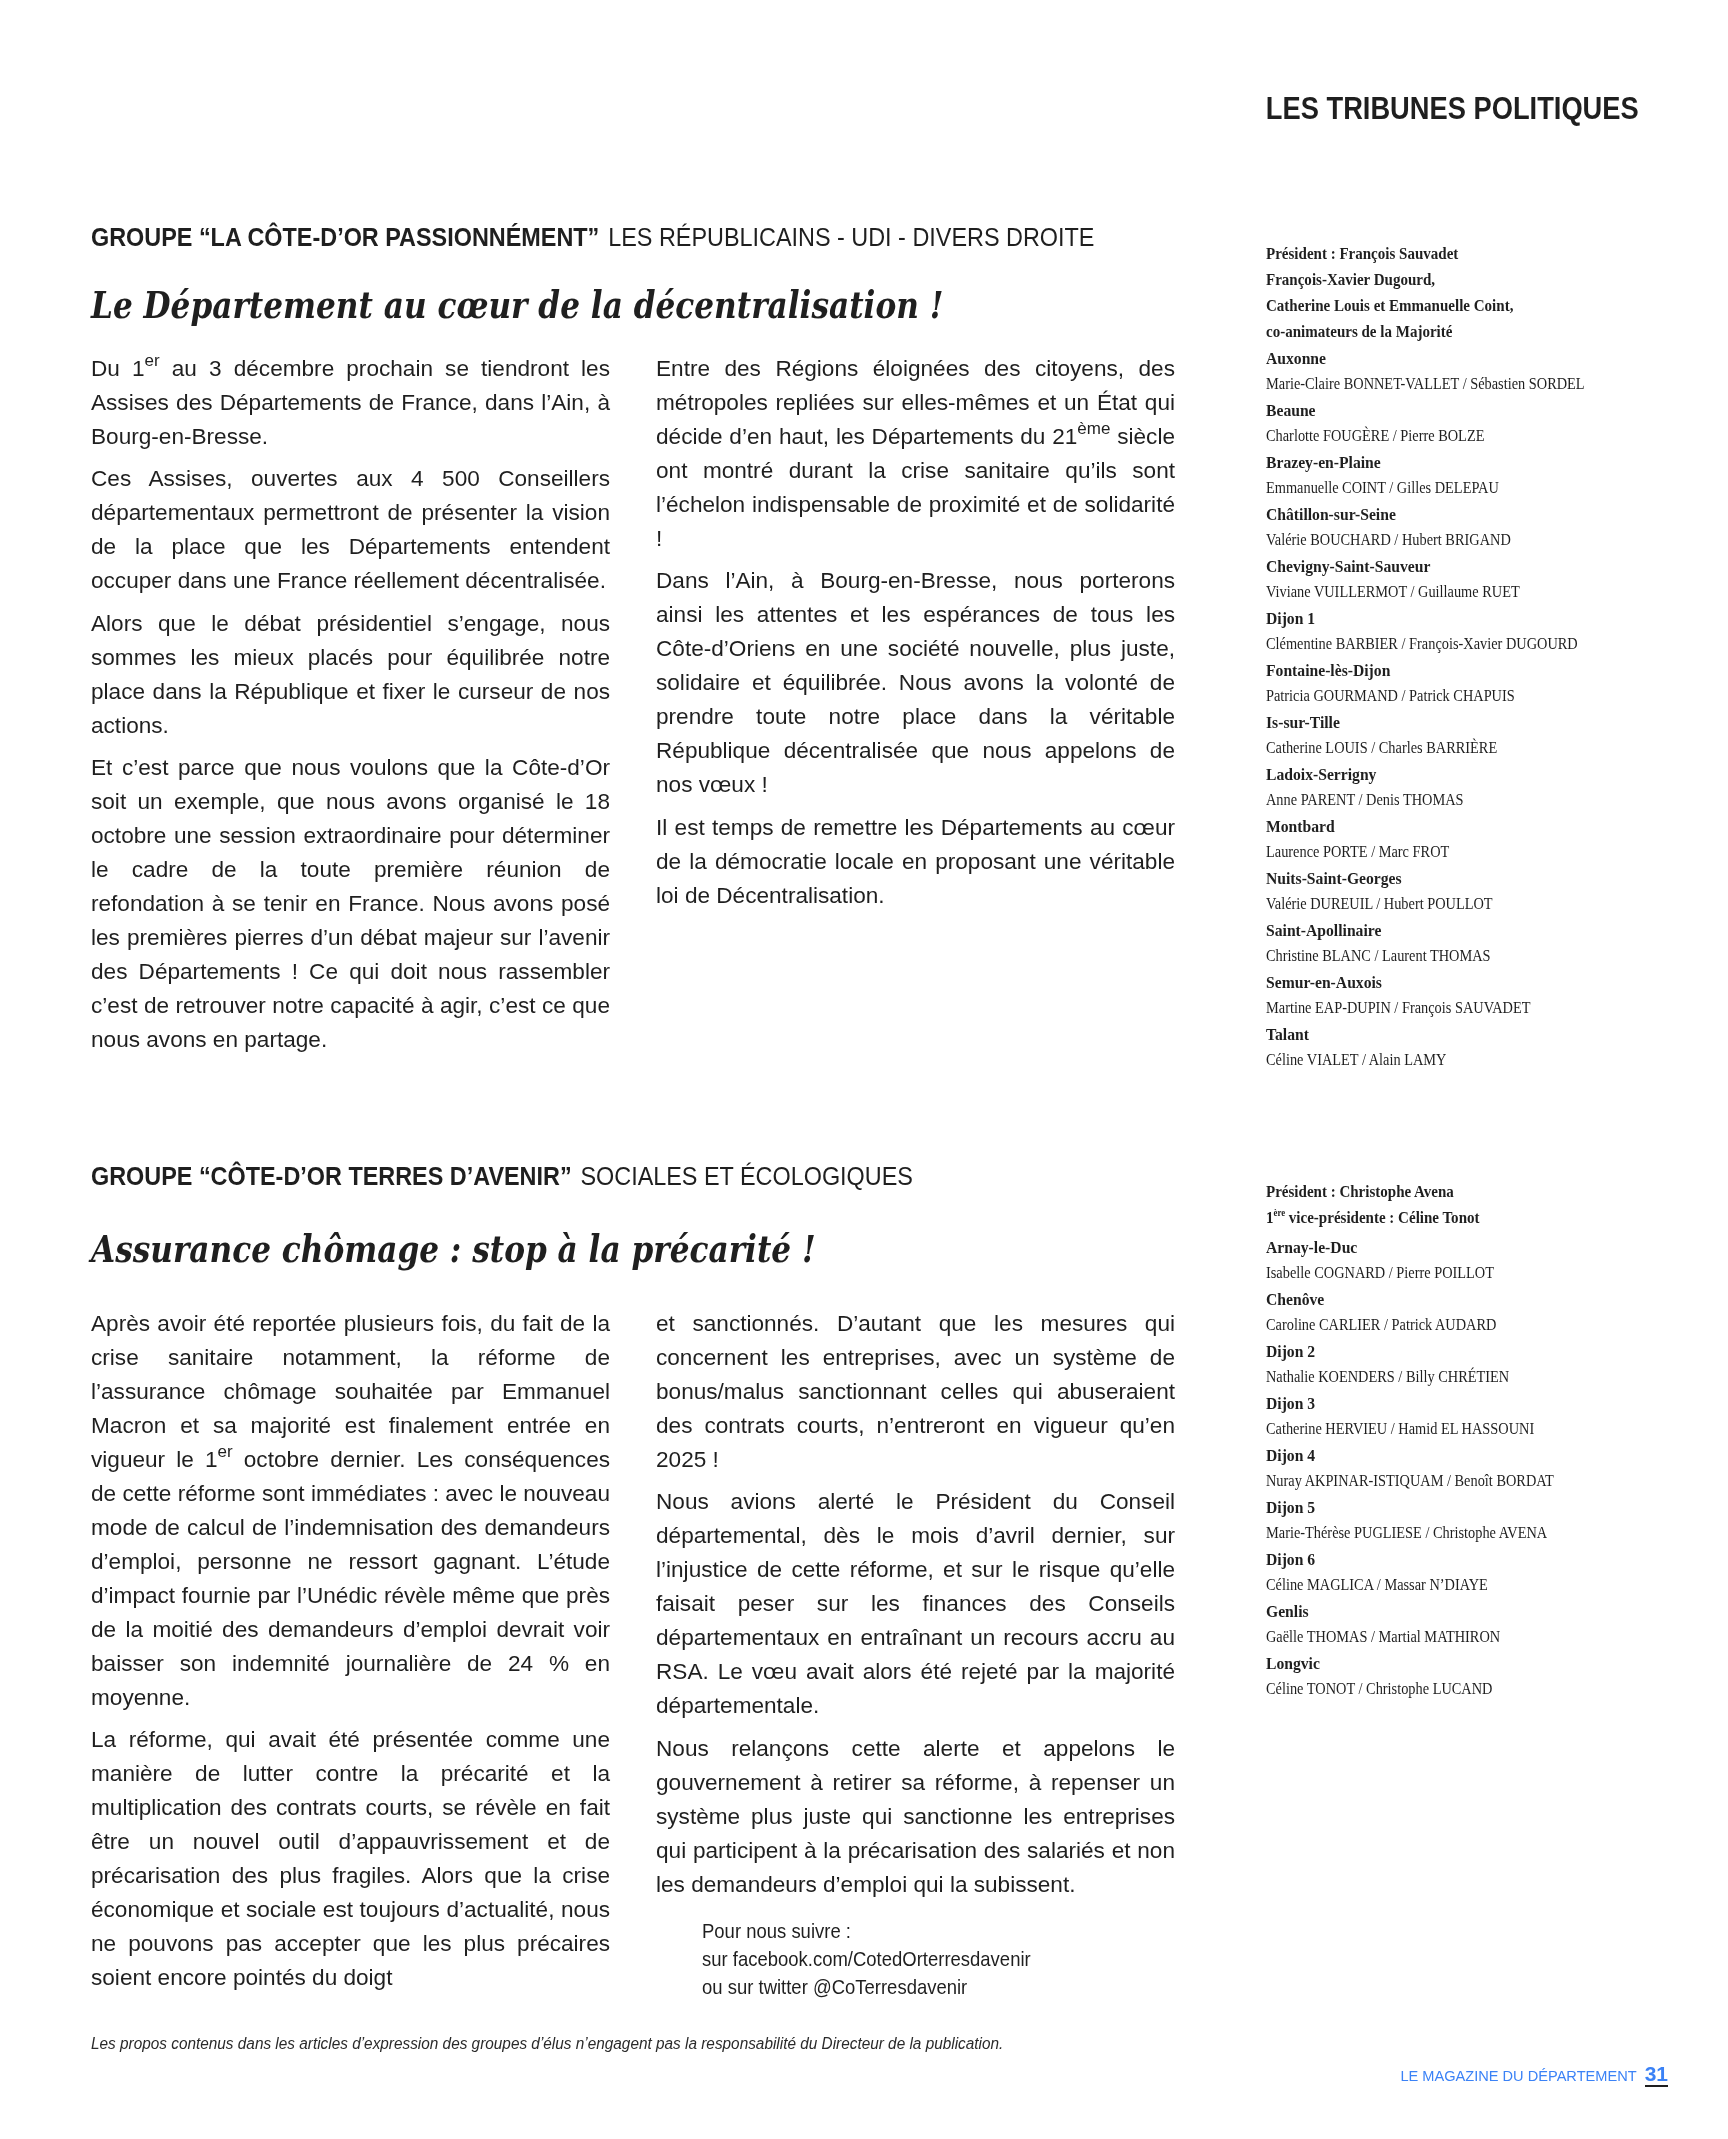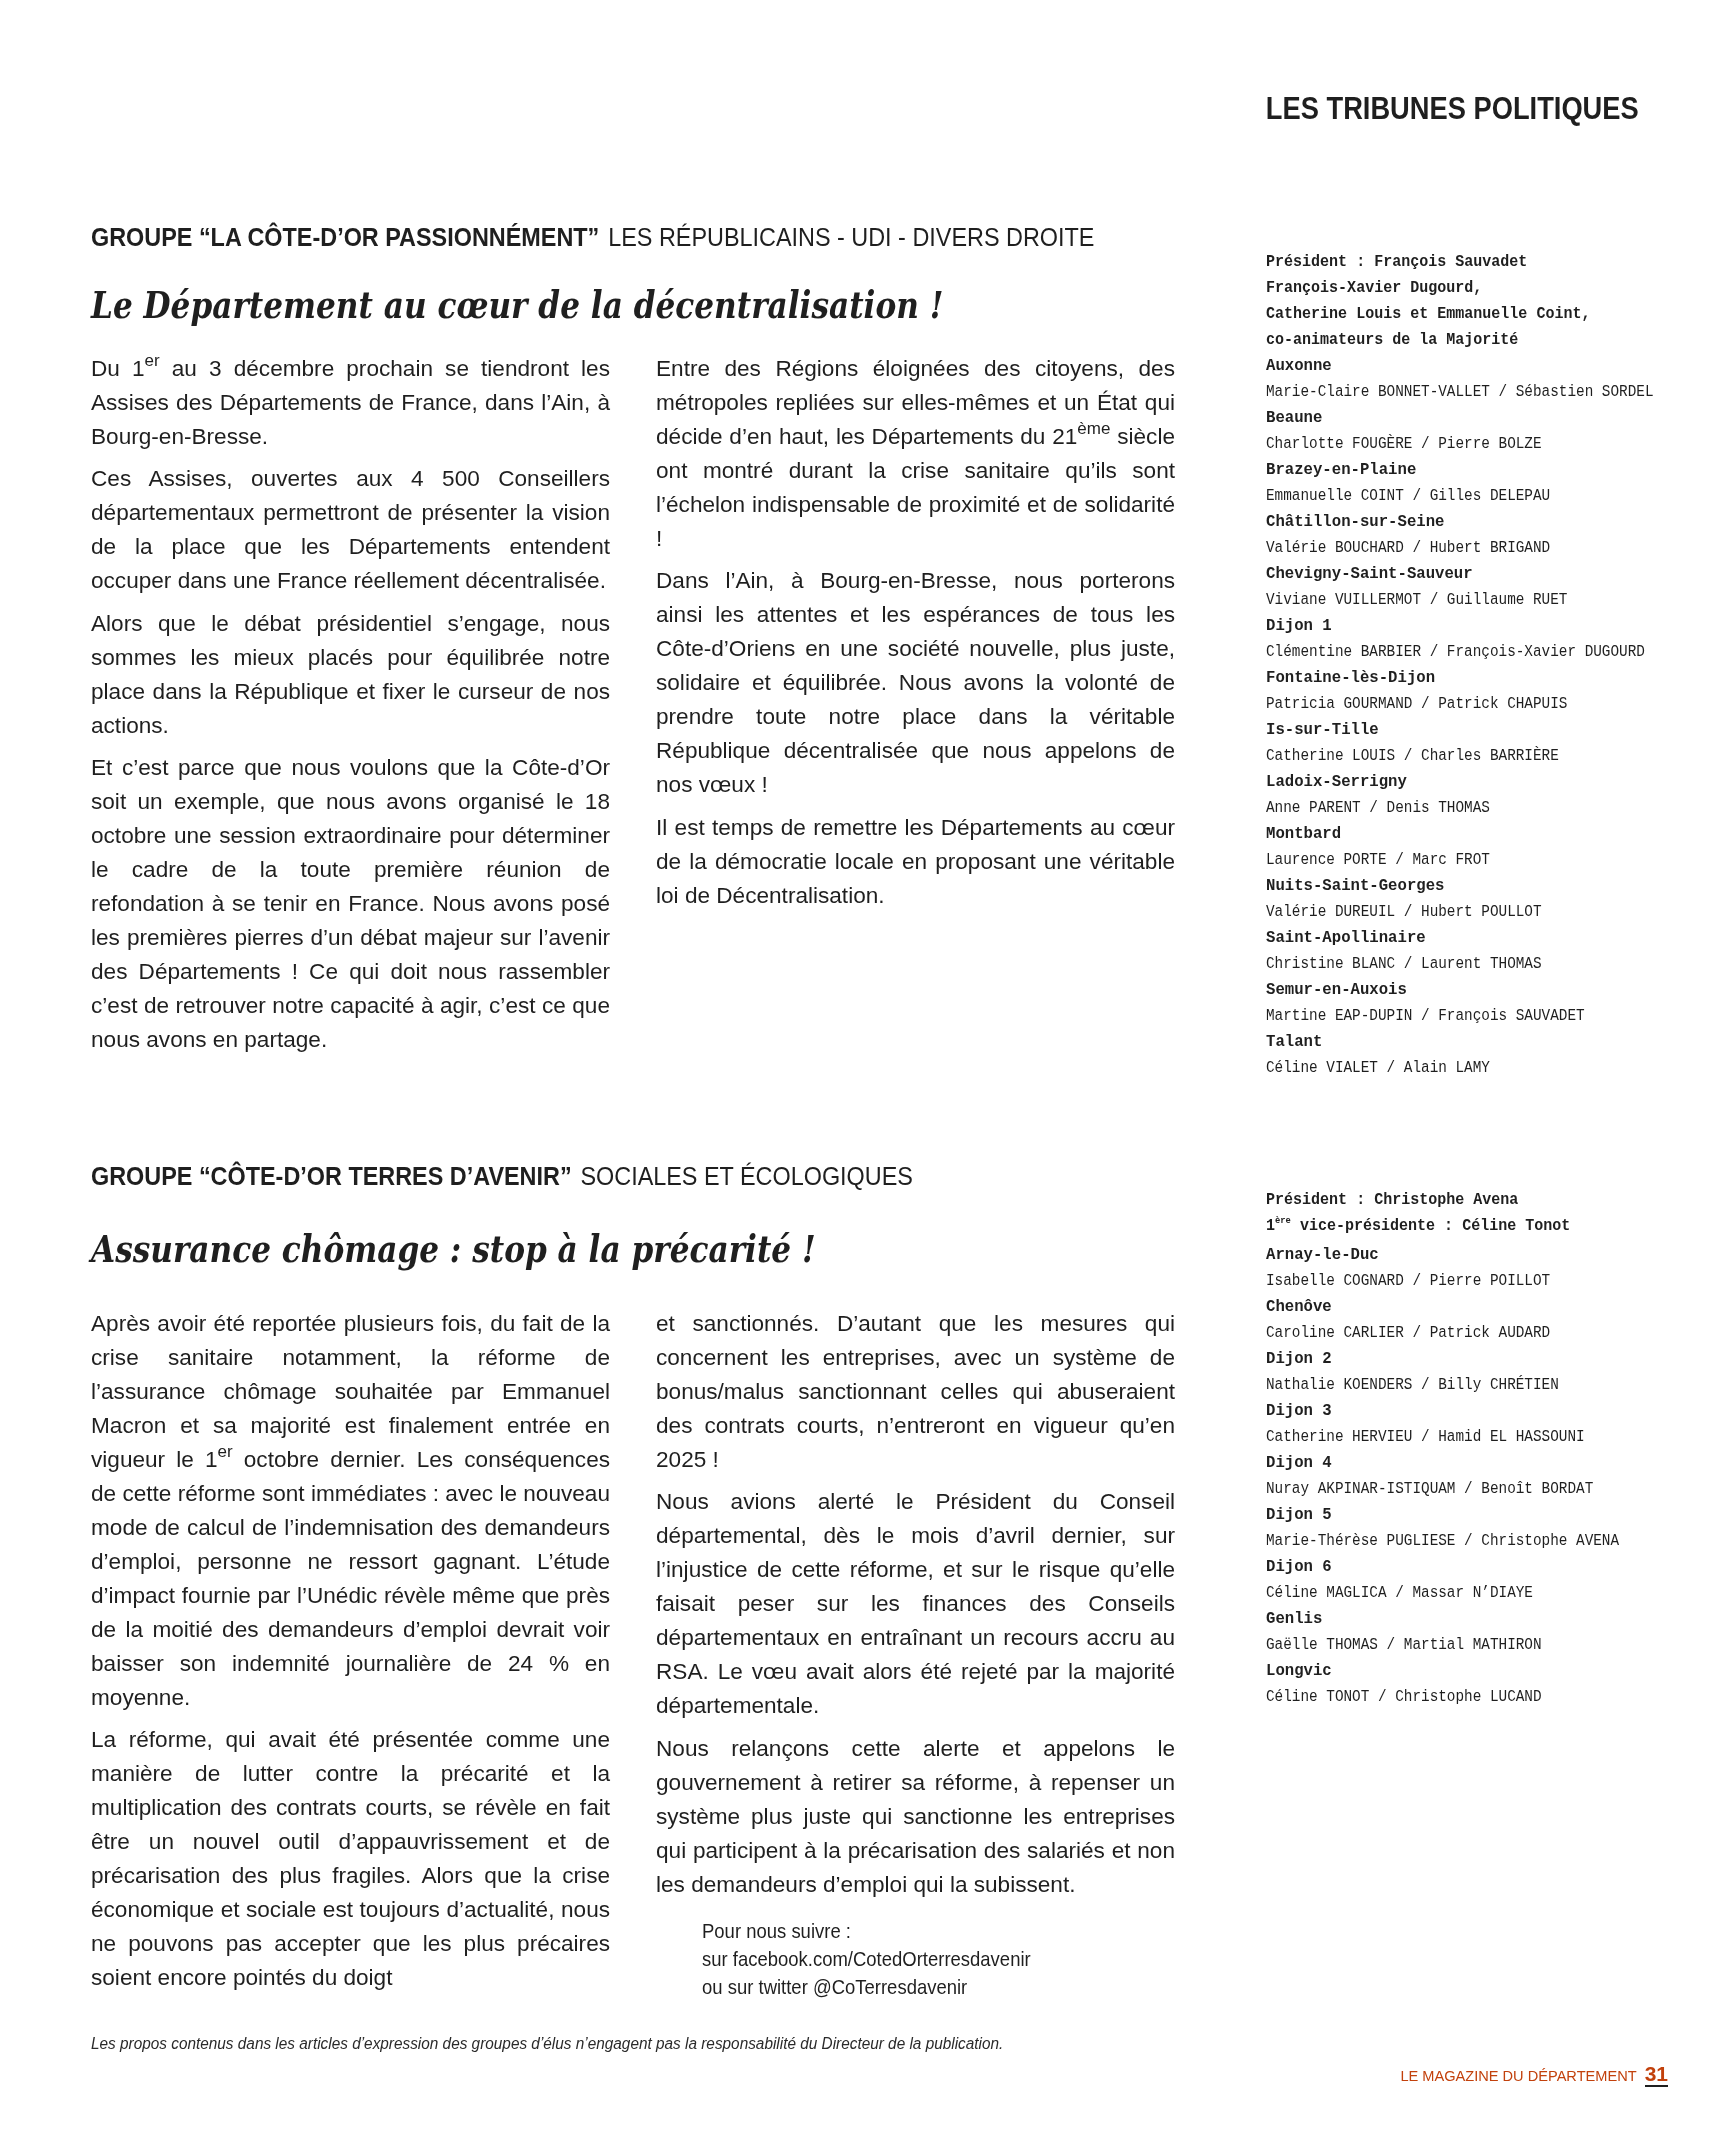--- a/index.html
+++ b/index.html
@@ -27,40 +27,39 @@
     color: #1f1f1f;
   }
   .col {
     position: absolute; width: 519px;
     font-size: 22.6px; line-height: 34px; text-align: justify;
   }
   .col p { margin: 0 0 8.4px 0; }
   .col sup { font-size: 17px; line-height: 0; vertical-align: 9.8px; margin-top: 48px; }
   .members {
     position: absolute; left: 1266px; width: 432px;
-    font-family: Liberation Mono, monospace;
-    margin-top: 8px;
+    font-family: Liberation Serif, serif;
   }
   .members .lead { font-weight: bold; font-size: 16.7px; line-height: 26px; transform: scaleX(0.9); transform-origin: left center; white-space: nowrap; }
   .members .canton { font-weight: bold; font-size: 17.4px; line-height: 26px; transform: scaleX(0.9); transform-origin: left center; white-space: nowrap; }
   .members .names { font-size: 16.7px; line-height: 26px; transform: scaleX(0.86); transform-origin: left center; white-space: nowrap; }
   .members sup { font-size: 9.8px; vertical-align: 7px; line-height: 0; }
   .follow {
     position: absolute; left: 702px; top: 1917px;
     font-size: 21px; line-height: 28px; transform: scaleX(0.88); transform-origin: left top;
     white-space: nowrap;
   }
   .disclaimer {
     position: absolute; left: 91px; top: 2034px;
     font-style: italic; font-size: 16.7px; white-space: nowrap;
     transform: scaleX(0.92); transform-origin: left center; color: #2a2a2a;
   }
   .footer {
     position: absolute; right: 60px; top: 2062px; white-space: nowrap;
-    font-size: 14.6px; color: #c2410c;
+    font-size: 14.6px; color: #3b82f6;
   }
   .footer .page-num {
     font-weight: bold; font-size: 21px; border-bottom: 2.1px solid #1f1f1f; margin-left: 4.2px;
   }
 </style>
 </head>
 <body>
 
 <div class="section-title">LES TRIBUNES  POLITIQUES</div>
 

